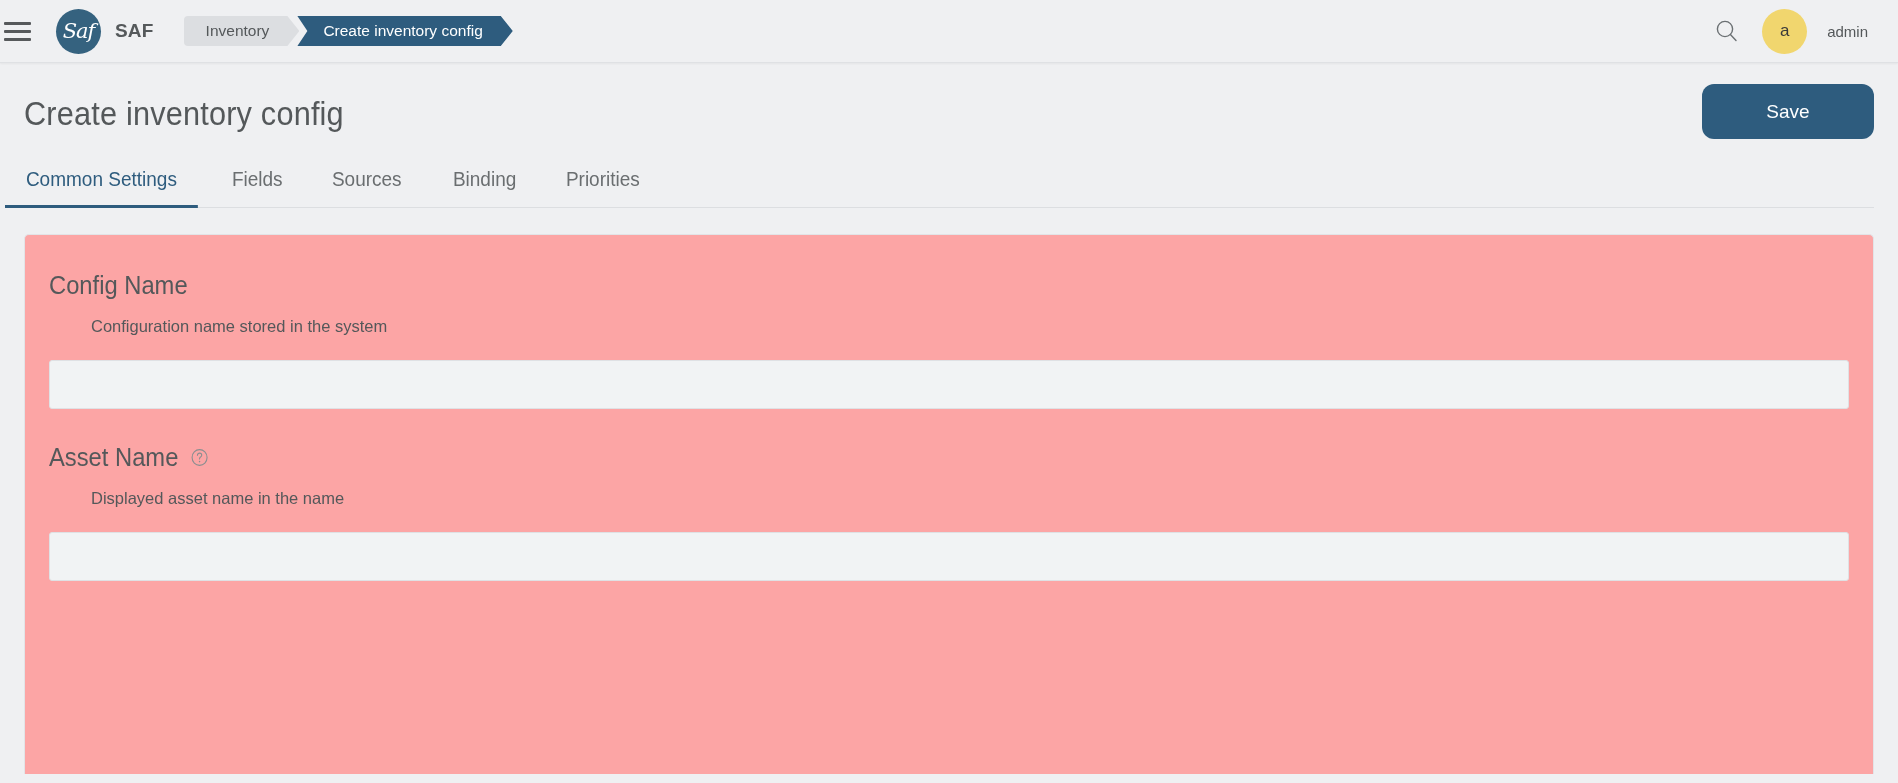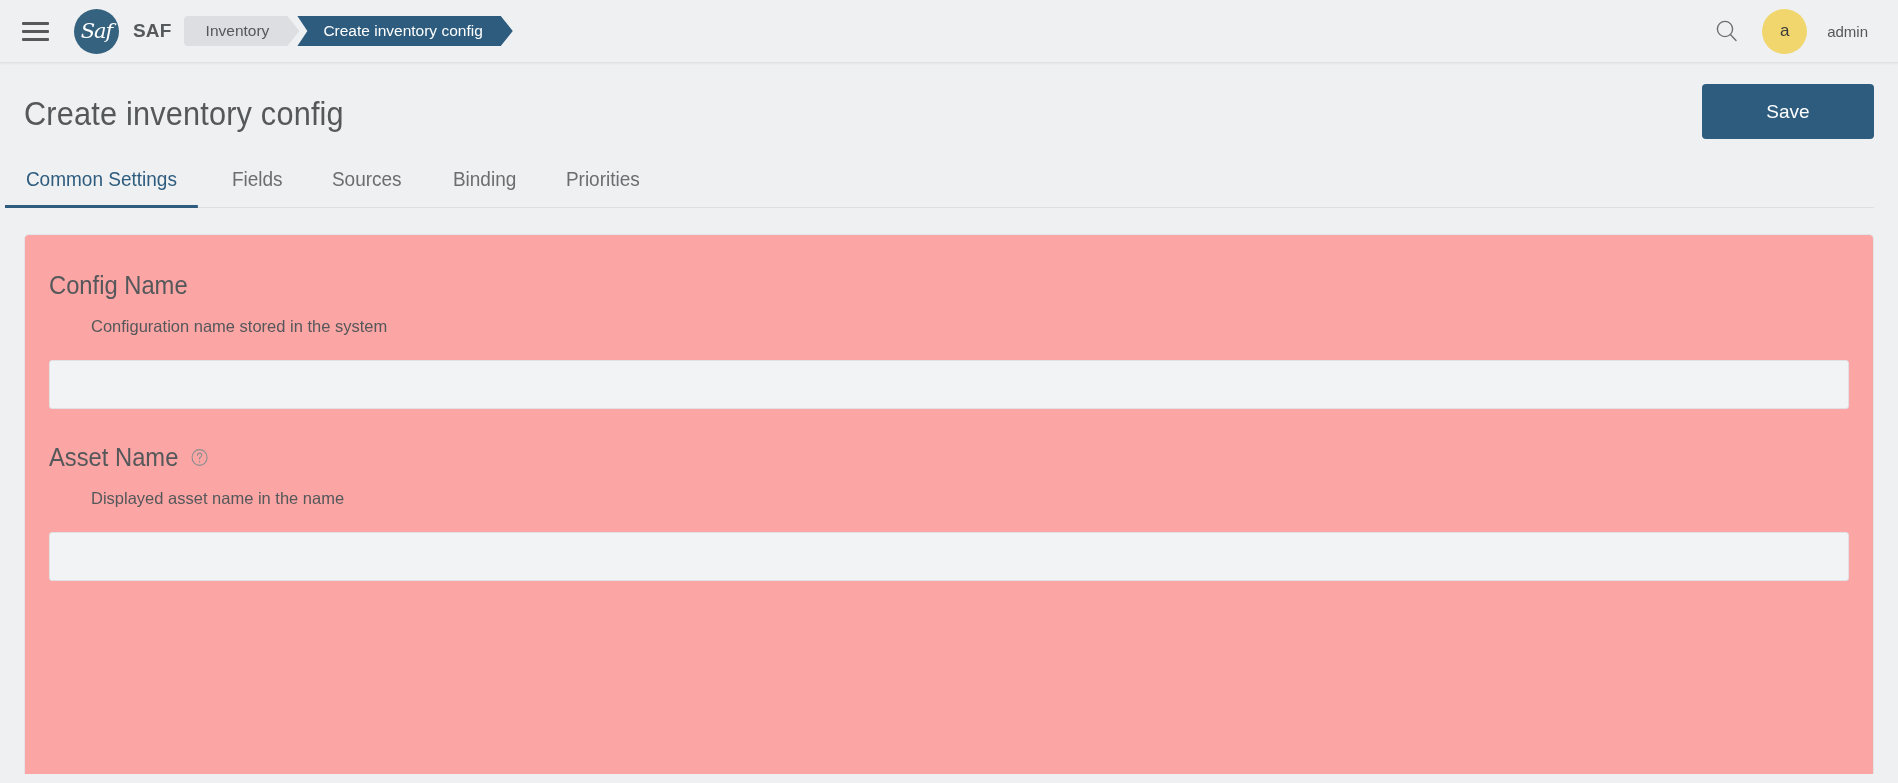--- a/index.html
+++ b/index.html
@@ -17,21 +17,21 @@
     -webkit-font-smoothing: antialiased;
   }
 
   
   .topbar {
     position: relative;
     height: 63px;
     background: #eff0f2;
     display: flex;
     align-items: center;
-    padding: 0 30px 0 18px;
+    padding: 0 30px 0 0;
     border-bottom: 1px solid #dfe1e4;
     box-shadow: 0 1px 2px rgba(0,0,0,0.05);
   }
 
   .hamburger {
     width: 34px;
     height: 34px;
     display: flex;
     flex-direction: column;
     justify-content: center;
@@ -76,21 +76,21 @@
     font-size: 19px;
     font-weight: bold;
     color: #55595b;
     letter-spacing: 0.2px;
   }
 
   
   .breadcrumbs {
     display: flex;
     align-items: center;
-    margin-left: 12px;
+    margin-left: 30px;
     flex: 0 0 auto;
     height: 30px;
   }
   .crumb {
     position: relative;
     height: 30px;
     display: flex;
     align-items: center;
     padding: 0 24px 0 22px;
     font-size: 15.5px;
@@ -165,21 +165,21 @@
   }
   .save-button {
     position: absolute;
     top: 21px;
     right: 24px;
     width: 172px;
     height: 55px;
     background: #2e5c7e;
     color: #ffffff;
     border: none;
-    border-radius: 4px;
+    border-radius: 12px;
     font-family: "Liberation Sans", sans-serif;
     font-size: 19px;
     cursor: pointer;
   }
 
   
   .tabs {
     position: relative;
     margin: 0 24px;
     height: 53px;

